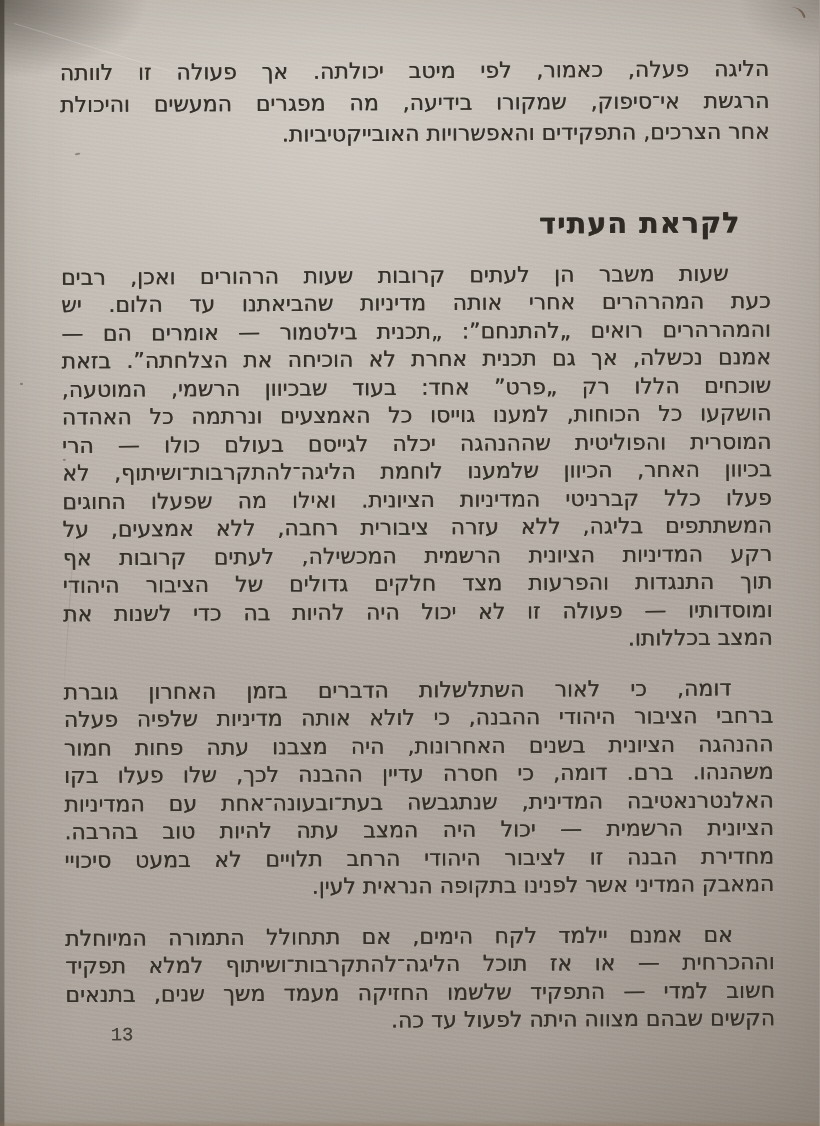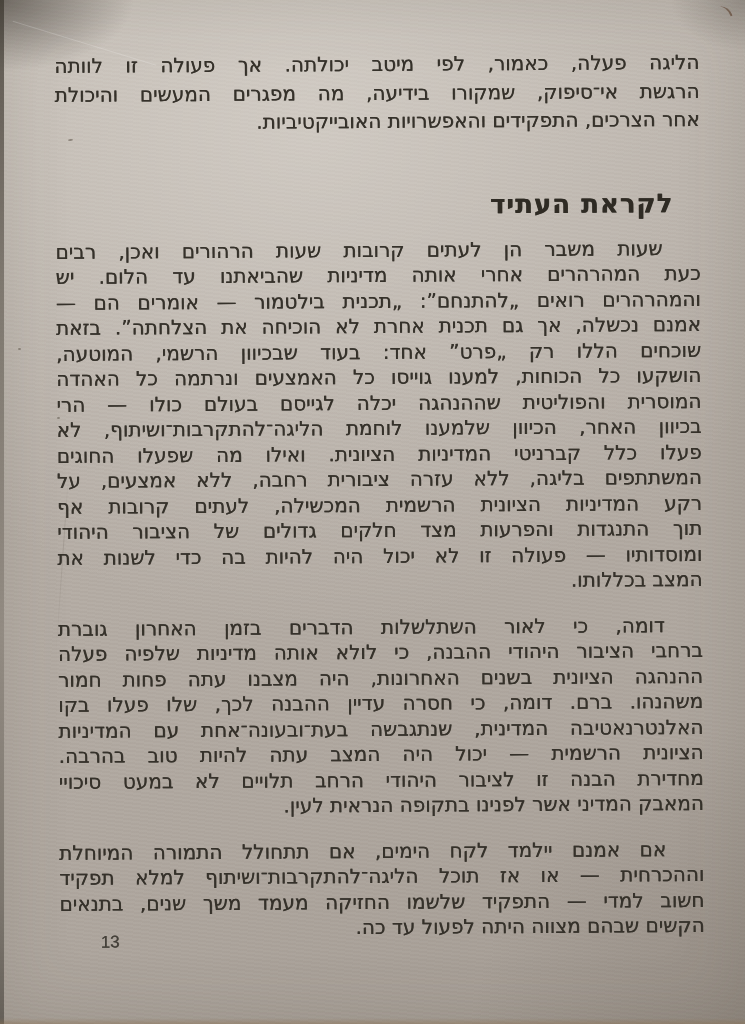--- a/index.html
+++ b/index.html
@@ -72,21 +72,21 @@
     margin-right:27px;
     font-size:26px;font-weight:bold;
     letter-spacing:1px;
     line-height:30px;
     text-align:right;
     color:#2f2b24;
     text-shadow:0.5px 0 0 rgba(47,43,36,.9);
   }
   .page-number{
     position:absolute;left:98px;top:931px;
-    font-family:Liberation Sans, sans-serif;
+    font-family:Liberation Mono, monospace;
     font-size:17px;color:#45413a;
     text-shadow:0.3px 0 0 rgba(69,65,58,.8);
   }
 </style>
 </head>
 <body>
 
 <div class="scan-page">
   <div class="edge-left"></div>
   <div class="edge-bottom"></div>

